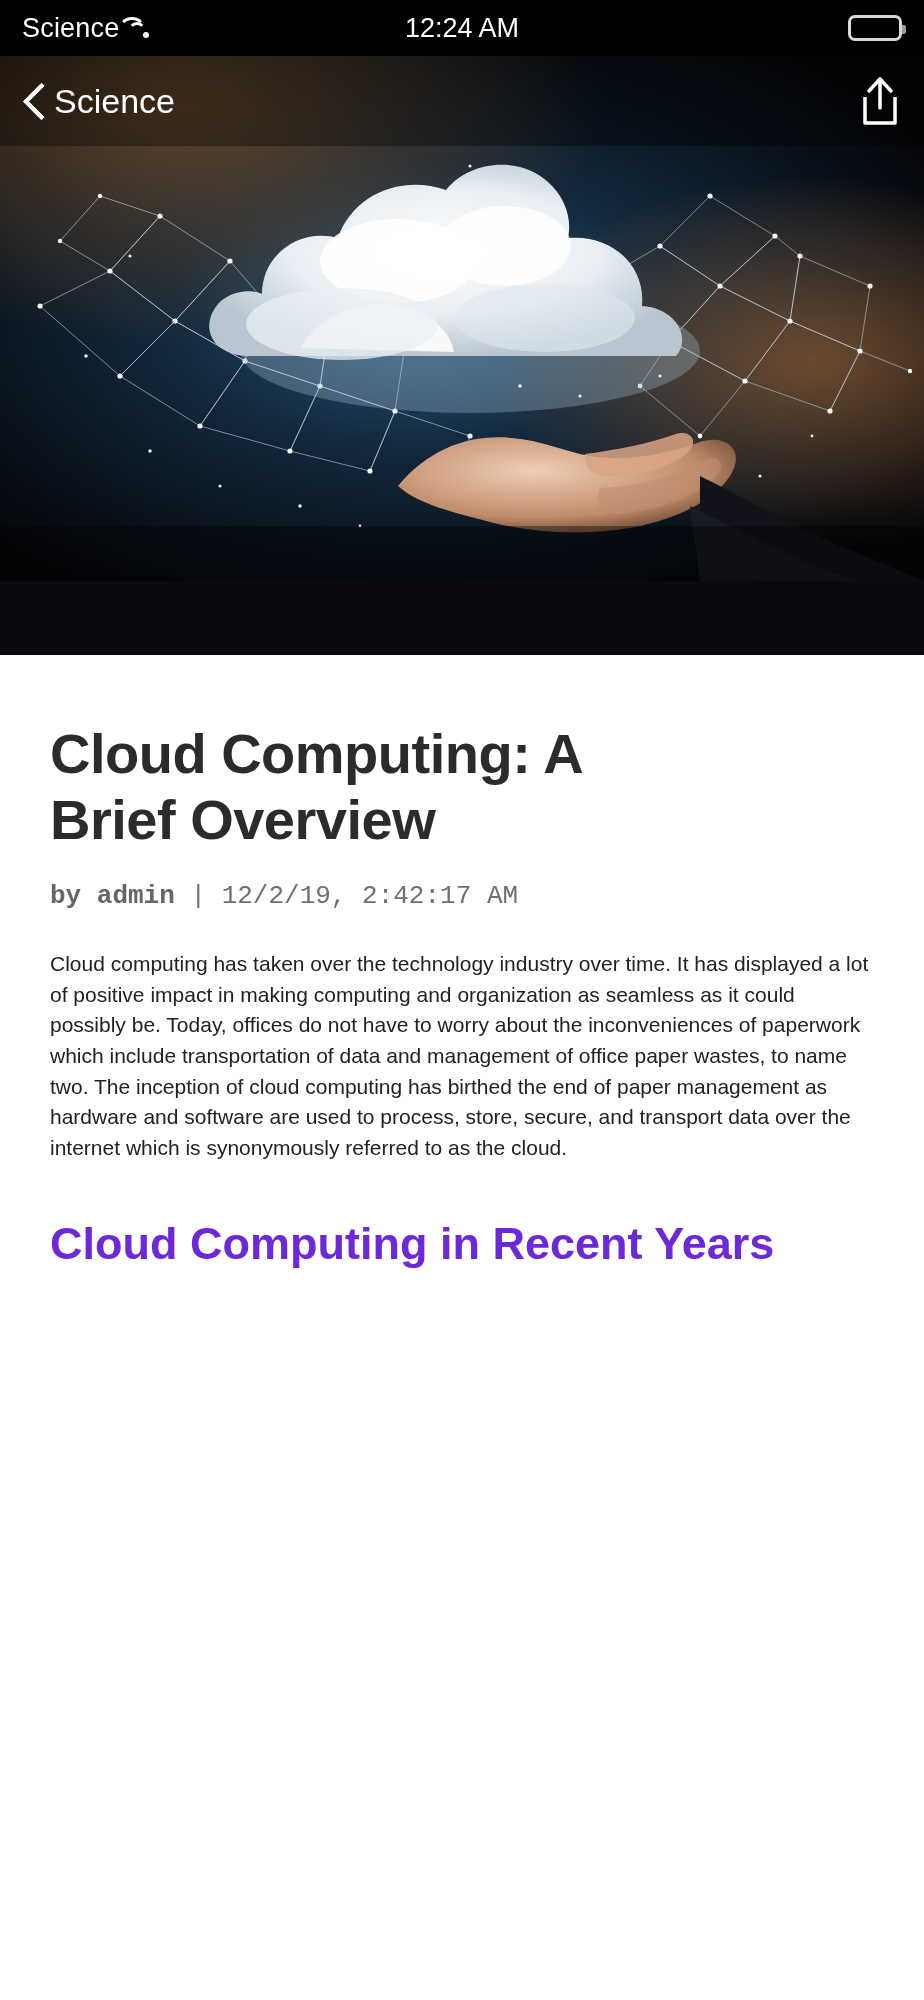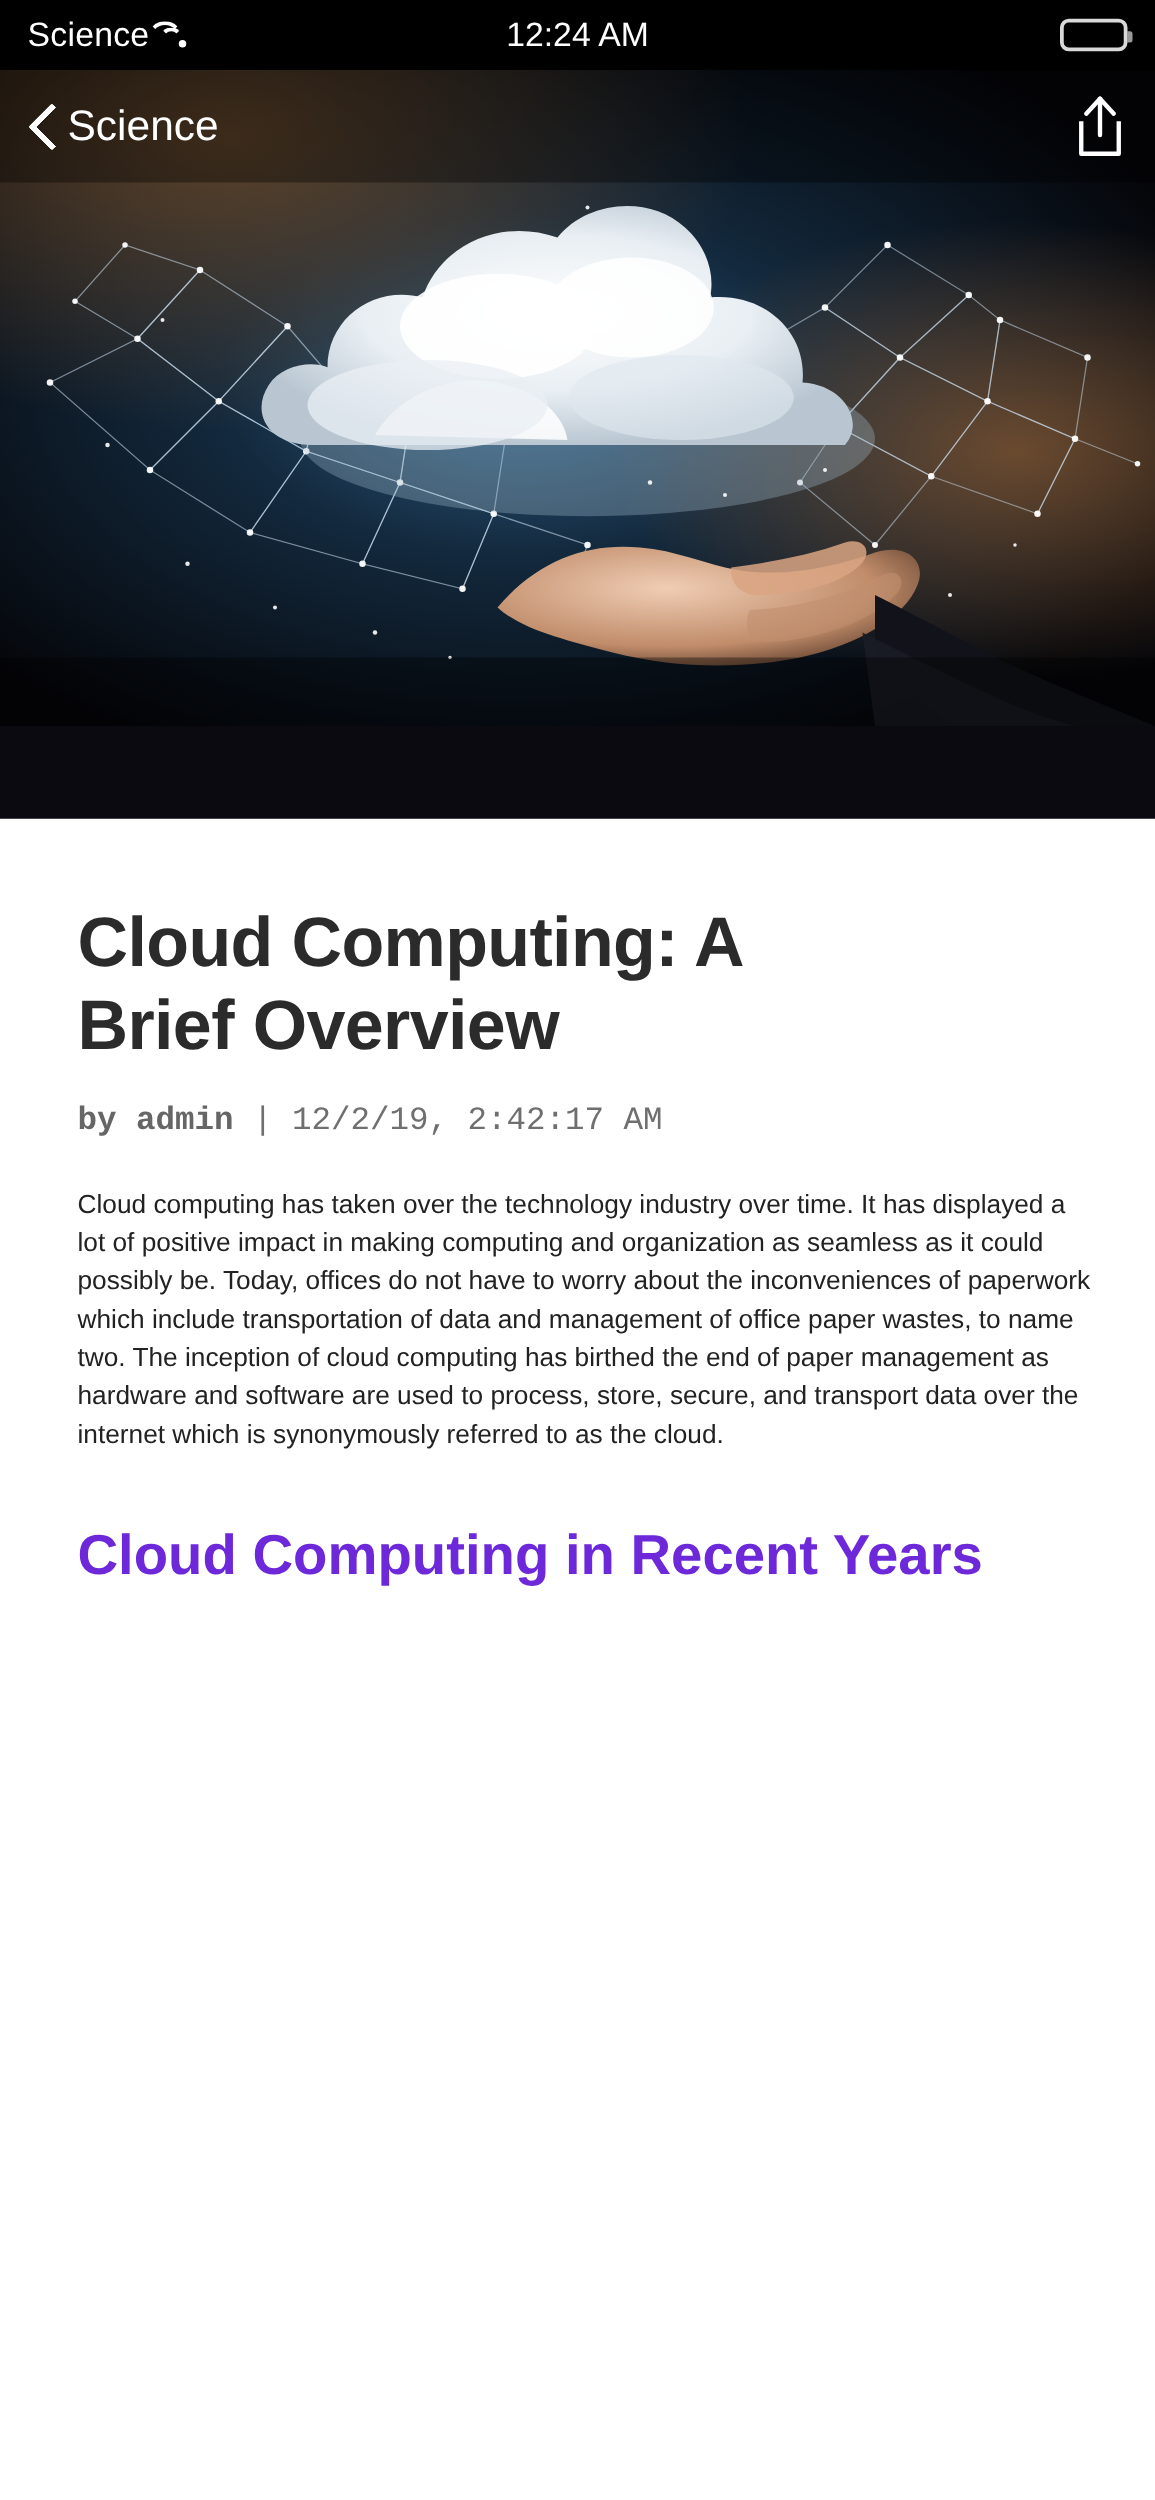--- a/index.html
+++ b/index.html
@@ -132,21 +132,20 @@
   .share-button {
     margin-left: auto;
     width: 44px; height: 52px;
     position: relative;
     cursor: pointer;
   }
 
   
   .article {
     padding: 0 50px;
-    margin-left: 12px;
   }
   .article-title {
     font-size: 56px;
     font-weight: bold;
     color: #2b2b2b;
     line-height: 1.18;
     letter-spacing: -0.5px;
     padding-top: 66px;
     max-width: 600px;
   }

